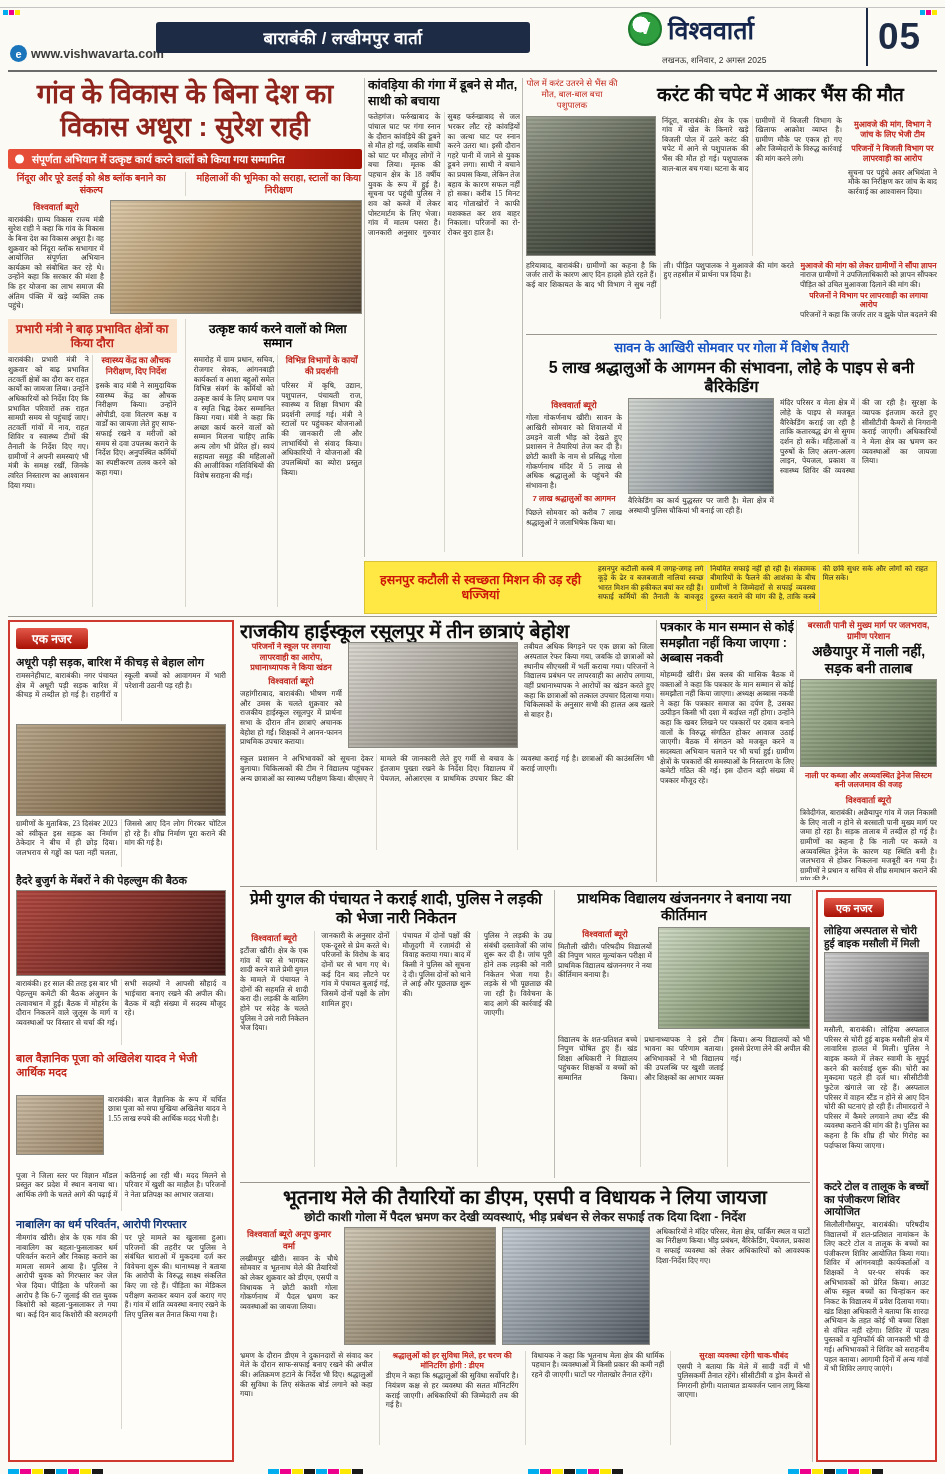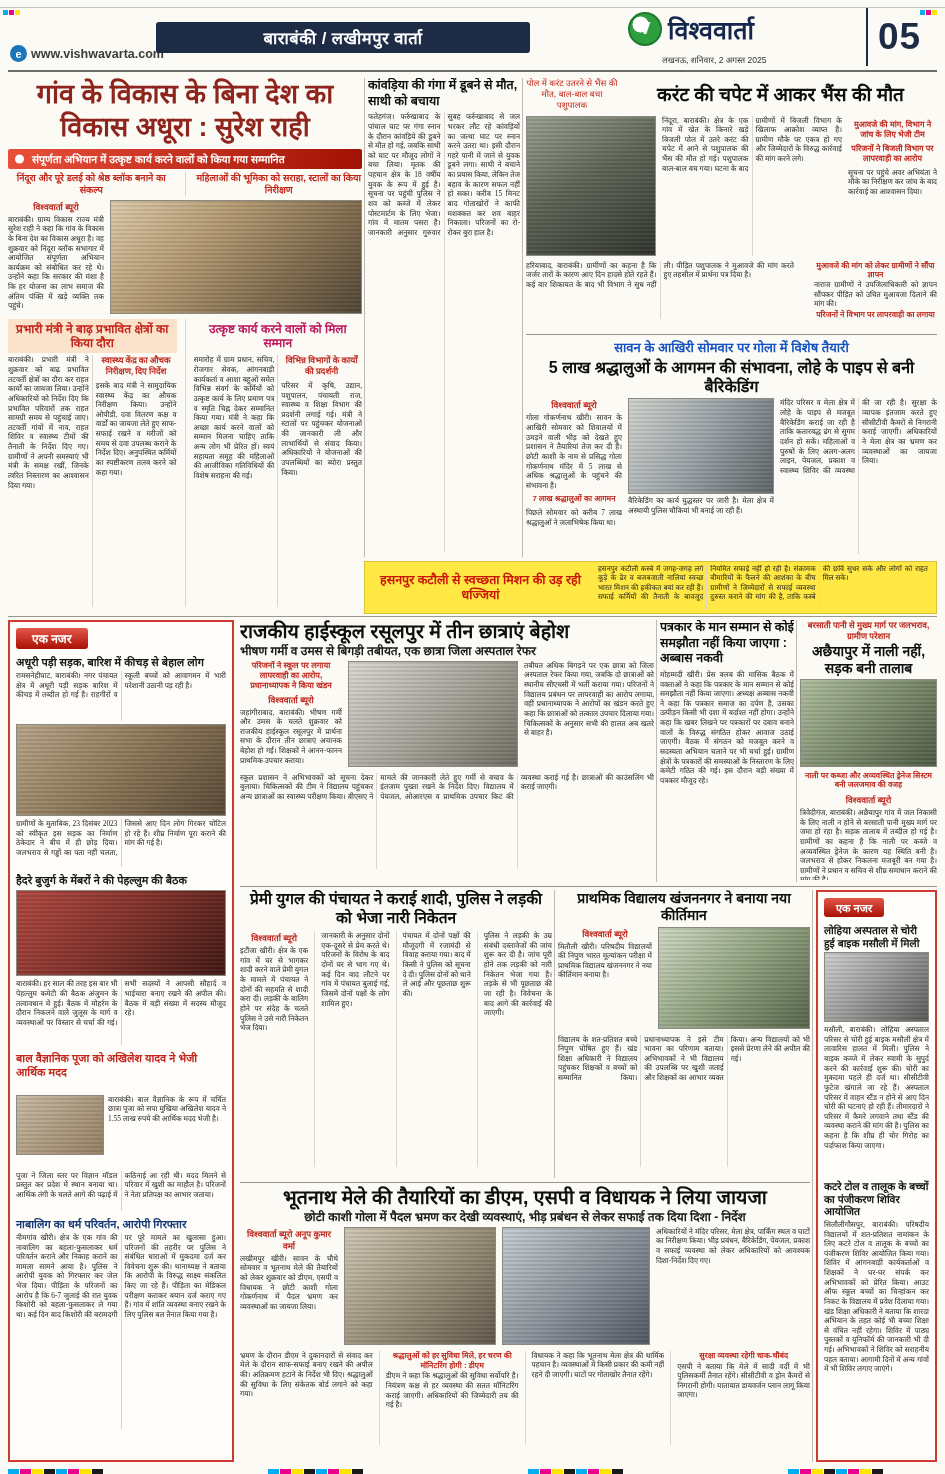--- a/index.html
+++ b/index.html
@@ -39,21 +39,21 @@
   .pagebox{border-left:2px solid #1d2b45;padding:2px 0 2px 10px;height:58px;display:flex;align-items:center}
   .pnum{font-size:37px;font-weight:800;color:#1d2b45;letter-spacing:1px}
   
   .lead-h{font-size:27px;font-weight:800;color:#8e241c;text-align:center;line-height:1.22}
   .lead-bar{background:linear-gradient(90deg,#e8503a,#a11205);color:#fff;font-size:10.5px;font-weight:bold;padding:3px 6px 3px 24px;margin:5px 0 3px;border-radius:2px;position:relative}
   .lead-bar::before{content:"";position:absolute;left:7px;top:50%;transform:translateY(-50%);width:9px;height:9px;background:#fff;border-radius:50%}
   .lead-kickers{display:flex;gap:10px;margin:2px 0 4px}
   .lk{flex:1;color:#c3271b;font-weight:bold;font-size:9.5px;text-align:center;line-height:1.25}
   .lk+.lk{border-left:1px solid #d8d5cc;padding-left:10px}
   .subhead-peach{background:#fbe3cb;color:#c3271b;font-weight:800;font-size:12px;text-align:center;line-height:1.2;padding:3px 2px}
-  .subhead-dark{color:#be185d;font-weight:800;font-size:12px;text-align:center;line-height:1.2;padding:3px 2px}
+  .subhead-dark{color:#000000;font-weight:800;font-size:12px;text-align:center;line-height:1.2;padding:3px 2px}
   .kick-box{color:#c3271b;font-weight:normal;font-size:8.6px;text-align:center;line-height:1.3}
   .h20{font-size:19px;font-weight:800;color:#0e0e0e;text-align:center;line-height:1.15}
   .kick-blue{color:#1553c4;font-weight:800;font-size:13px;text-align:center}
   .h17{font-size:16px;font-weight:800;color:#0e0e0e;text-align:center;line-height:1.2}
   .h19{font-size:19.5px;font-weight:800;color:#0e0e0e;line-height:1.15}
   .sub12{font-size:12px;font-weight:800;color:#1b1b1b;line-height:1.2;margin:2px 0}
   .h16{font-size:15.5px;font-weight:800;color:#0e0e0e;line-height:1.2}
   .h14{font-size:14px;font-weight:800;color:#0e0e0e;line-height:1.2}
   .h12{font-size:12.5px;font-weight:800;color:#0e0e0e;line-height:1.25}
   .yellow{background:#ffe843;display:flex;gap:10px;align-items:center;padding:4px 8px;border:1px solid #d9c235}
@@ -149,21 +149,21 @@
     </div>
     <div class="row" style="gap:6px;margin-top:4px;height:142px">
       <div class="photo ph-buffalo" style="width:130px;height:140px"></div>
       <div class="c2 bt bt-s" style="width:180px;height:140px">निंदूरा, बाराबंकी। क्षेत्र के एक गांव में खेत के किनारे खड़े बिजली पोल में उतरे करंट की चपेट में आने से पशुपालक की भैंस की मौत हो गई। पशुपालक बाल-बाल बच गया। घटना के बाद ग्रामीणों में बिजली विभाग के खिलाफ आक्रोश व्याप्त है। ग्रामीण मौके पर एकत्र हो गए और जिम्मेदारों के विरुद्ध कार्रवाई की मांग करने लगे।</div>
       <div style="flex:1;overflow:hidden">
         <div class="redsub" style="font-size:8px">मुआवजे की मांग, विभाग ने जांच के लिए भेजी टीम</div>
         <div class="redsub" style="font-size:8px">परिजनों ने बिजली विभाग पर लापरवाही का आरोप</div>
         <div class="bt bt-s">सूचना पर पहुंचे अवर अभियंता ने मौके का निरीक्षण कर जांच के बाद कार्रवाई का आश्वासन दिया।</div>
       </div>
     </div>
-    <div class="row" style="gap:20px;margin-top:3px">
+    <div class="row" style="gap:6px;margin-top:3px">
       <div class="c2 bt bt-s" style="width:268px;height:58px">हरियाबाद, बाराबंकी। ग्रामीणों का कहना है कि जर्जर तारों के कारण आए दिन हादसे होते रहते हैं। कई बार शिकायत के बाद भी विभाग ने सुध नहीं ली। पीड़ित पशुपालक ने मुआवजे की मांग करते हुए तहसील में प्रार्थना पत्र दिया है।</div>
       <div style="flex:1;height:58px;overflow:hidden">
         <div class="redsub" style="font-size:7.8px;margin:0">मुआवजे की मांग को लेकर ग्रामीणों ने सौंपा ज्ञापन</div>
         <div class="bt bt-s">नाराज ग्रामीणों ने उपजिलाधिकारी को ज्ञापन सौंपकर पीड़ित को उचित मुआवजा दिलाने की मांग की।</div>
         <div class="redsub" style="font-size:7.8px;margin:1px 0 0">परिजनों ने विभाग पर लापरवाही का लगाया आरोप</div>
         <div class="bt bt-s">परिजनों ने कहा कि जर्जर तार व झुके पोल बदलने की मांग लंबे समय से की जा रही थी।</div>
       </div>
     </div>
   </section>
 
@@ -216,21 +216,20 @@
       <div class="c2 bt bt-s" style="height:40px">पूजा ने जिला स्तर पर विज्ञान मॉडल प्रस्तुत कर प्रदेश में स्थान बनाया था। आर्थिक तंगी के चलते आगे की पढ़ाई में कठिनाई आ रही थी। मदद मिलने से परिवार में खुशी का माहौल है। परिजनों ने नेता प्रतिपक्ष का आभार जताया।</div>
     </div>
     <div class="nitem">
       <div class="nh blue">नाबालिग का धर्म परिवर्तन, आरोपी गिरफ्तार</div>
       <div class="c2 bt bt-s" style="height:196px">नीमगांव खीरी। क्षेत्र के एक गांव की नाबालिग का बहला-फुसलाकर धर्म परिवर्तन कराने और निकाह कराने का मामला सामने आया है। पुलिस ने आरोपी युवक को गिरफ्तार कर जेल भेज दिया। पीड़िता के परिजनों का आरोप है कि 6-7 जुलाई की रात युवक किशोरी को बहला-फुसलाकर ले गया था। कई दिन बाद किशोरी की बरामदगी पर पूरे मामले का खुलासा हुआ। परिजनों की तहरीर पर पुलिस ने संबंधित धाराओं में मुकदमा दर्ज कर विवेचना शुरू की। थानाध्यक्ष ने बताया कि आरोपी के विरुद्ध साक्ष्य संकलित किए जा रहे हैं। पीड़िता का मेडिकल परीक्षण कराकर बयान दर्ज कराए गए हैं। गांव में शांति व्यवस्था बनाए रखने के लिए पुलिस बल तैनात किया गया है।</div>
     </div>
   </aside>
 
   <section class="abs" style="left:240px;top:620px;width:414px;height:262px;overflow:hidden">
     <h2 class="h19">राजकीय हाईस्कूल रसूलपुर में तीन छात्राएं बेहोश</h2>
-    <div class="sub12">भीषण गर्मी व उमस से बिगड़ी तबीयत, एक छात्रा जिला अस्पताल रेफर</div>
     <div class="row" style="gap:6px;height:108px">
       <div style="width:102px;overflow:hidden">
         <div class="redsub" style="font-size:8.2px;margin:0 0 2px">परिजनों ने स्कूल पर लगाया लापरवाही का आरोप, प्रधानाध्यापक ने किया खंडन</div>
         <div class="byline">विश्ववार्ता ब्यूरो</div>
         <div class="bt bt-s">जहांगीराबाद, बाराबंकी। भीषण गर्मी और उमस के चलते शुक्रवार को राजकीय हाईस्कूल रसूलपुर में प्रार्थना सभा के दौरान तीन छात्राएं अचानक बेहोश हो गईं। शिक्षकों ने आनन-फानन प्राथमिक उपचार कराया।</div>
       </div>
       <div class="photo ph-class" style="width:170px;height:106px"></div>
       <div class="bt bt-s" style="flex:1;height:106px;overflow:hidden">तबीयत अधिक बिगड़ने पर एक छात्रा को जिला अस्पताल रेफर किया गया, जबकि दो छात्राओं को स्थानीय सीएचसी में भर्ती कराया गया। परिजनों ने विद्यालय प्रबंधन पर लापरवाही का आरोप लगाया, वहीं प्रधानाध्यापक ने आरोपों का खंडन करते हुए कहा कि छात्राओं को तत्काल उपचार दिलाया गया। चिकित्सकों के अनुसार सभी की हालत अब खतरे से बाहर है।</div>
     </div>
     <div class="c3 bt bt-s" style="height:96px;margin-top:4px">स्कूल प्रशासन ने अभिभावकों को सूचना देकर बुलाया। चिकित्सकों की टीम ने विद्यालय पहुंचकर अन्य छात्राओं का स्वास्थ्य परीक्षण किया। बीएसए ने मामले की जानकारी लेते हुए गर्मी से बचाव के इंतजाम पुख्ता रखने के निर्देश दिए। विद्यालय में पेयजल, ओआरएस व प्राथमिक उपचार किट की व्यवस्था कराई गई है। छात्राओं की काउंसलिंग भी कराई जाएगी।</div>

